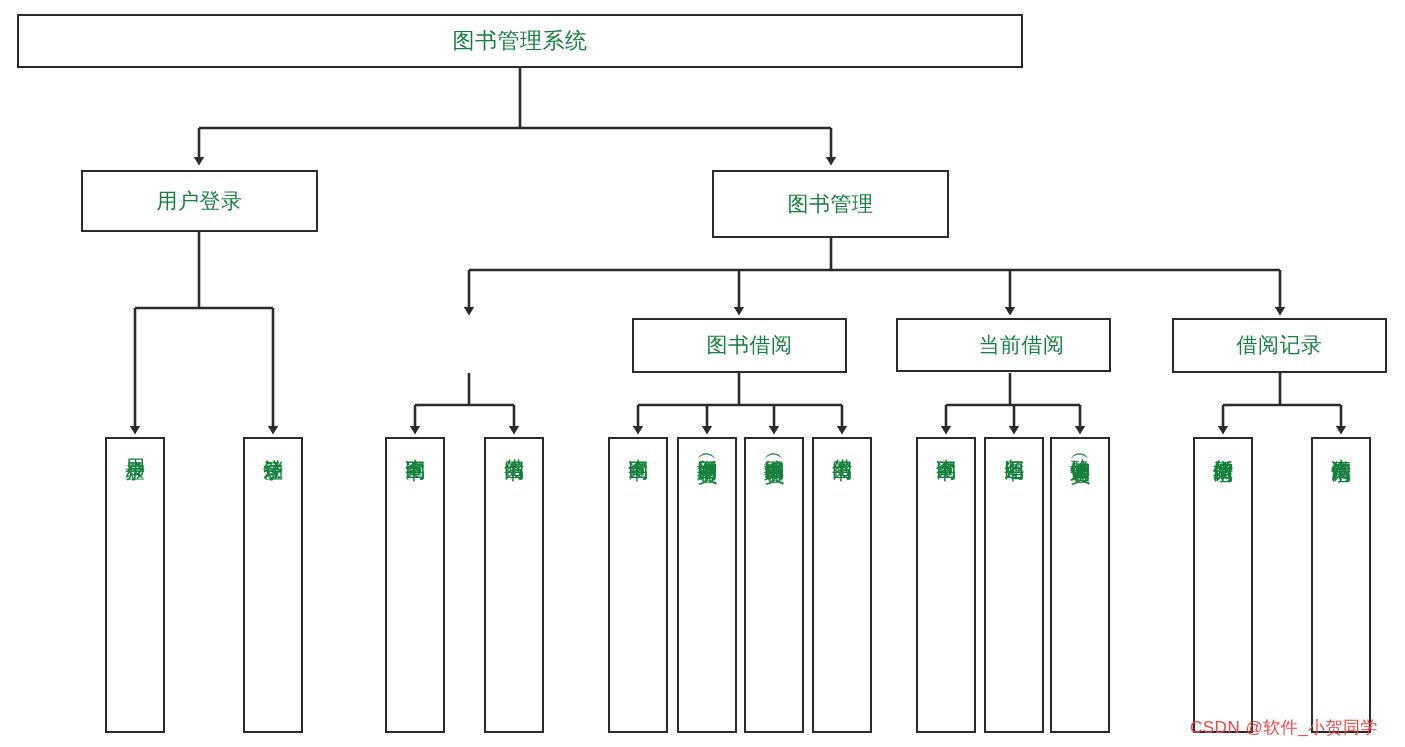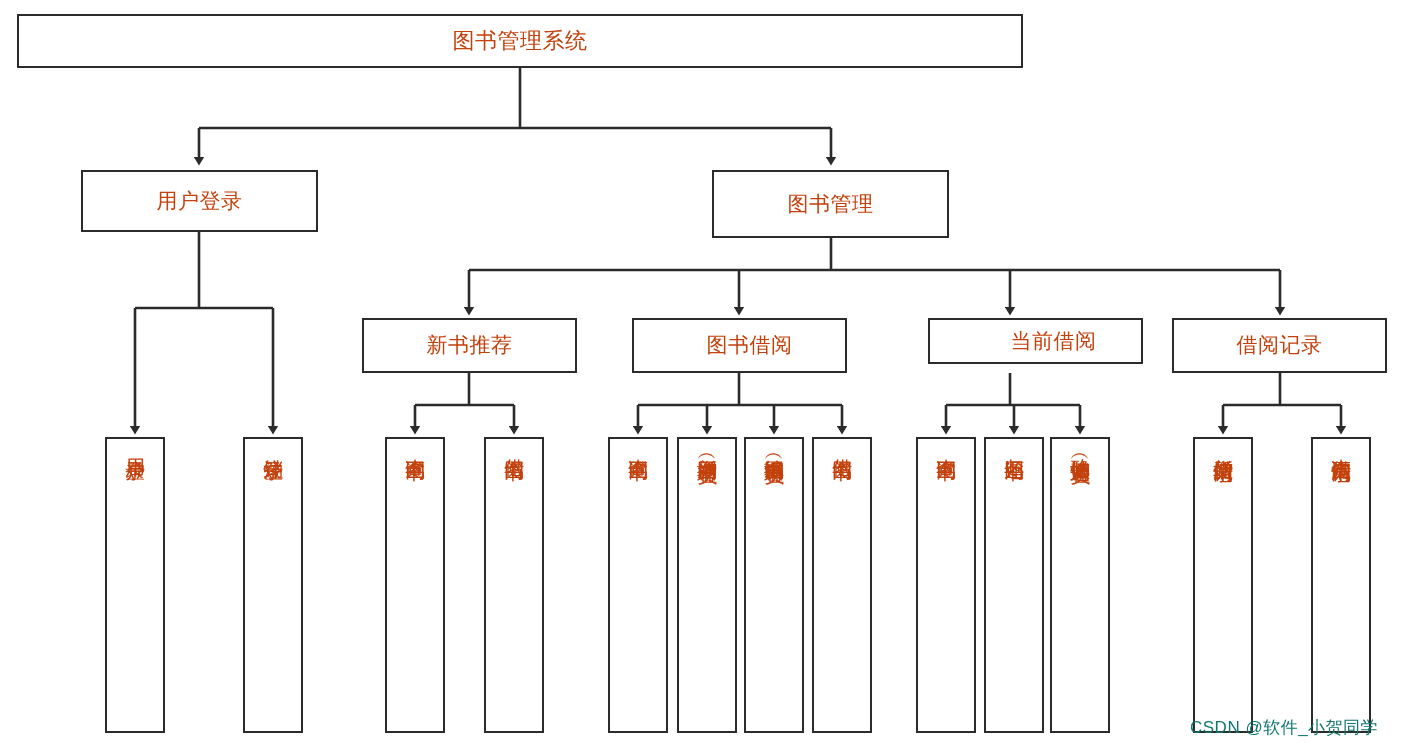--- a/index.html
+++ b/index.html
@@ -25,21 +25,21 @@
     height: 747px;
   }
   .node {
     position: absolute;
     box-sizing: border-box;
     background: #ffffff;
     border: 2px solid #2b2b2b;
     display: flex;
     align-items: center;
     justify-content: center;
-    color: #c2410c;
+    color: #15803d;
   }
   .node-label {
     display: block;
     text-align: center;
     line-height: 1.05;
     white-space: nowrap;
   }
   .horiz .node-label {
     font-size: 21px;
     letter-spacing: 0.5px;
@@ -55,21 +55,21 @@
     writing-mode: vertical-rl;
     text-orientation: upright;
     font-size: 20px;
     line-height: 1.18;
     letter-spacing: 1px;
     margin: 0 auto;
     white-space: nowrap;
   }
   .watermark {
     position: absolute;
-    color: #0f766e;
+    color: #ef4444;
     font-size: 17px;
     white-space: nowrap;
     letter-spacing: 0.5px;
   }
 </style>
 </head>
 <body>
 
 <div id="canvas">
 
@@ -130,27 +130,24 @@
     <span class="node-label">图书管理系统</span>
   </div>
 
   <div class="node horiz" style="left:81px; top:170px; width:237px; height:62px;">
     <span class="node-label">用户登录</span>
   </div>
   <div class="node horiz" style="left:712px; top:170px; width:237px; height:68px;">
     <span class="node-label">图书管理</span>
   </div>
 
-  <div class="node horiz" style="left:362px; top:318px; width:215px; height:55px;">
-    <span class="node-label">新书推荐</span>
-  </div>
   <div class="node horiz" style="left:632px; top:318px; width:215px; height:55px;padding-left:20px;">
     <span class="node-label">图书借阅</span>
   </div>
-  <div class="node horiz" style="left:928px; top:318px; width:215px; height:46px;padding-left:36px;">
+  <div class="node horiz" style="left:896px; top:318px; width:215px; height:54px;padding-left:36px;">
     <span class="node-label">当前借阅</span>
   </div>
   <div class="node horiz" style="left:1172px; top:318px; width:215px; height:55px;">
     <span class="node-label">借阅记录</span>
   </div>
 
   <div class="node vert" style="left:105px; top:437px; width:60px; height:296px;">
     <span class="node-label">用户登录</span>
   </div>
   <div class="node vert" style="left:243px; top:437px; width:60px; height:296px;">

